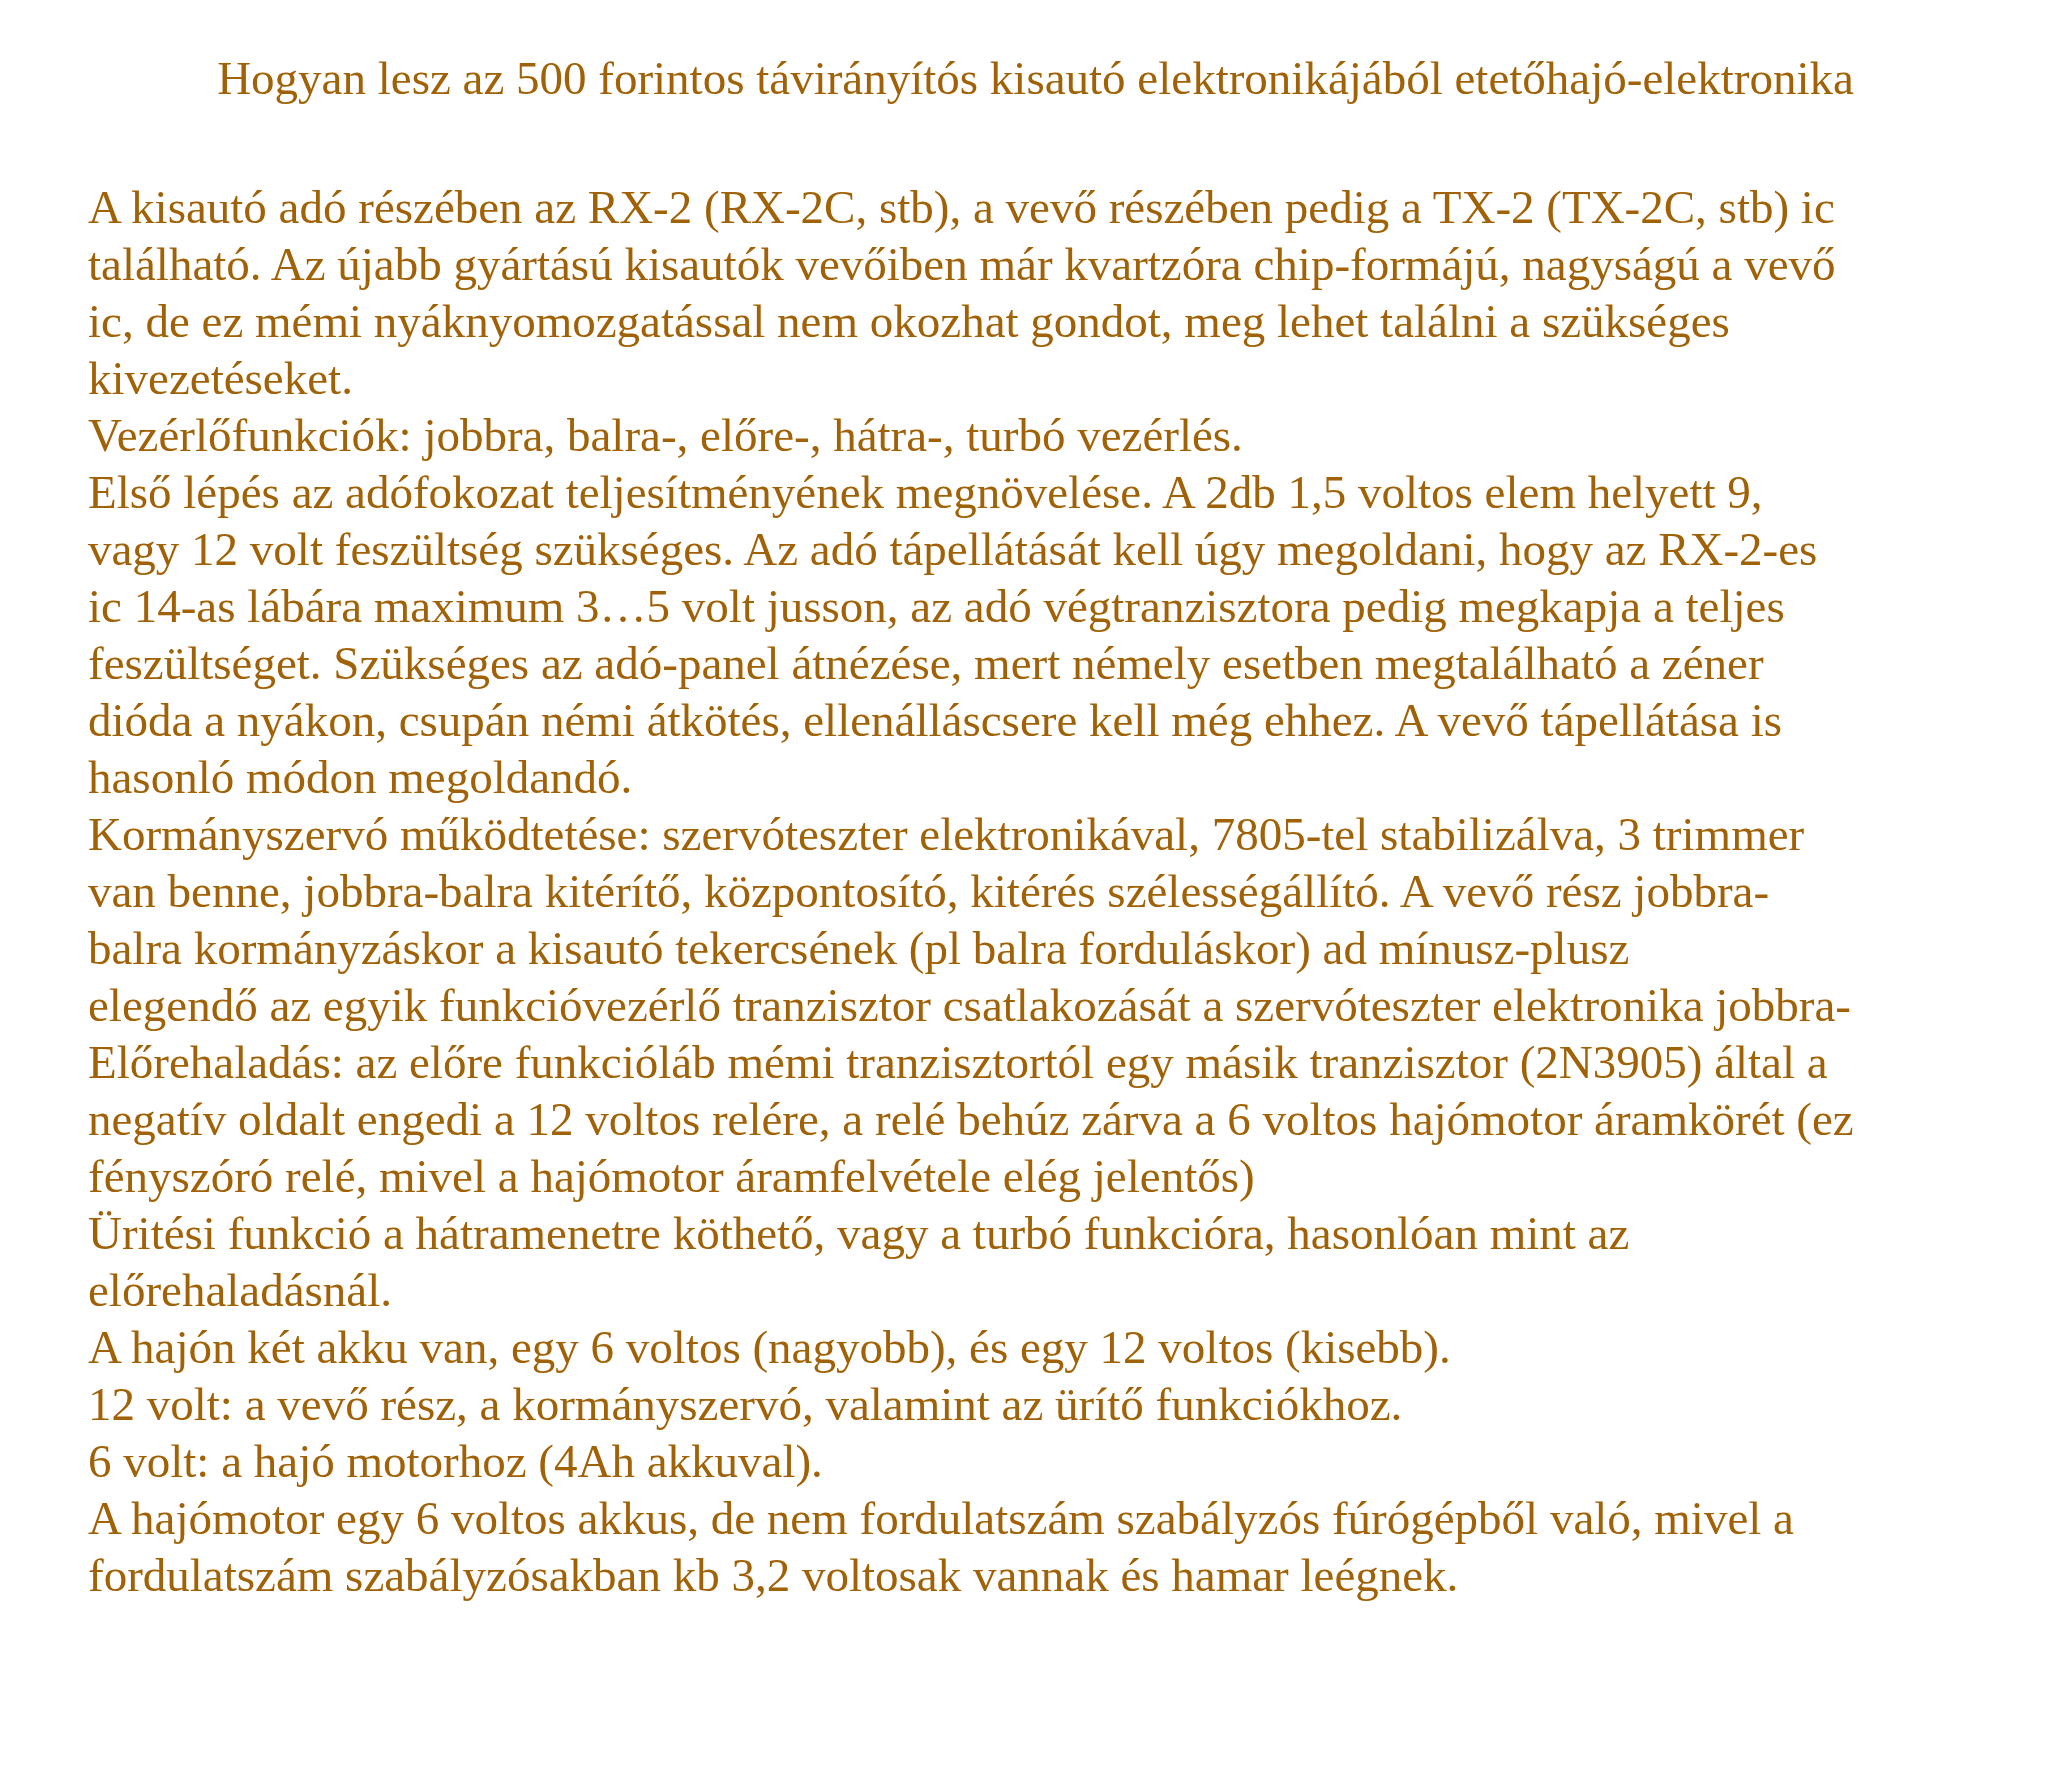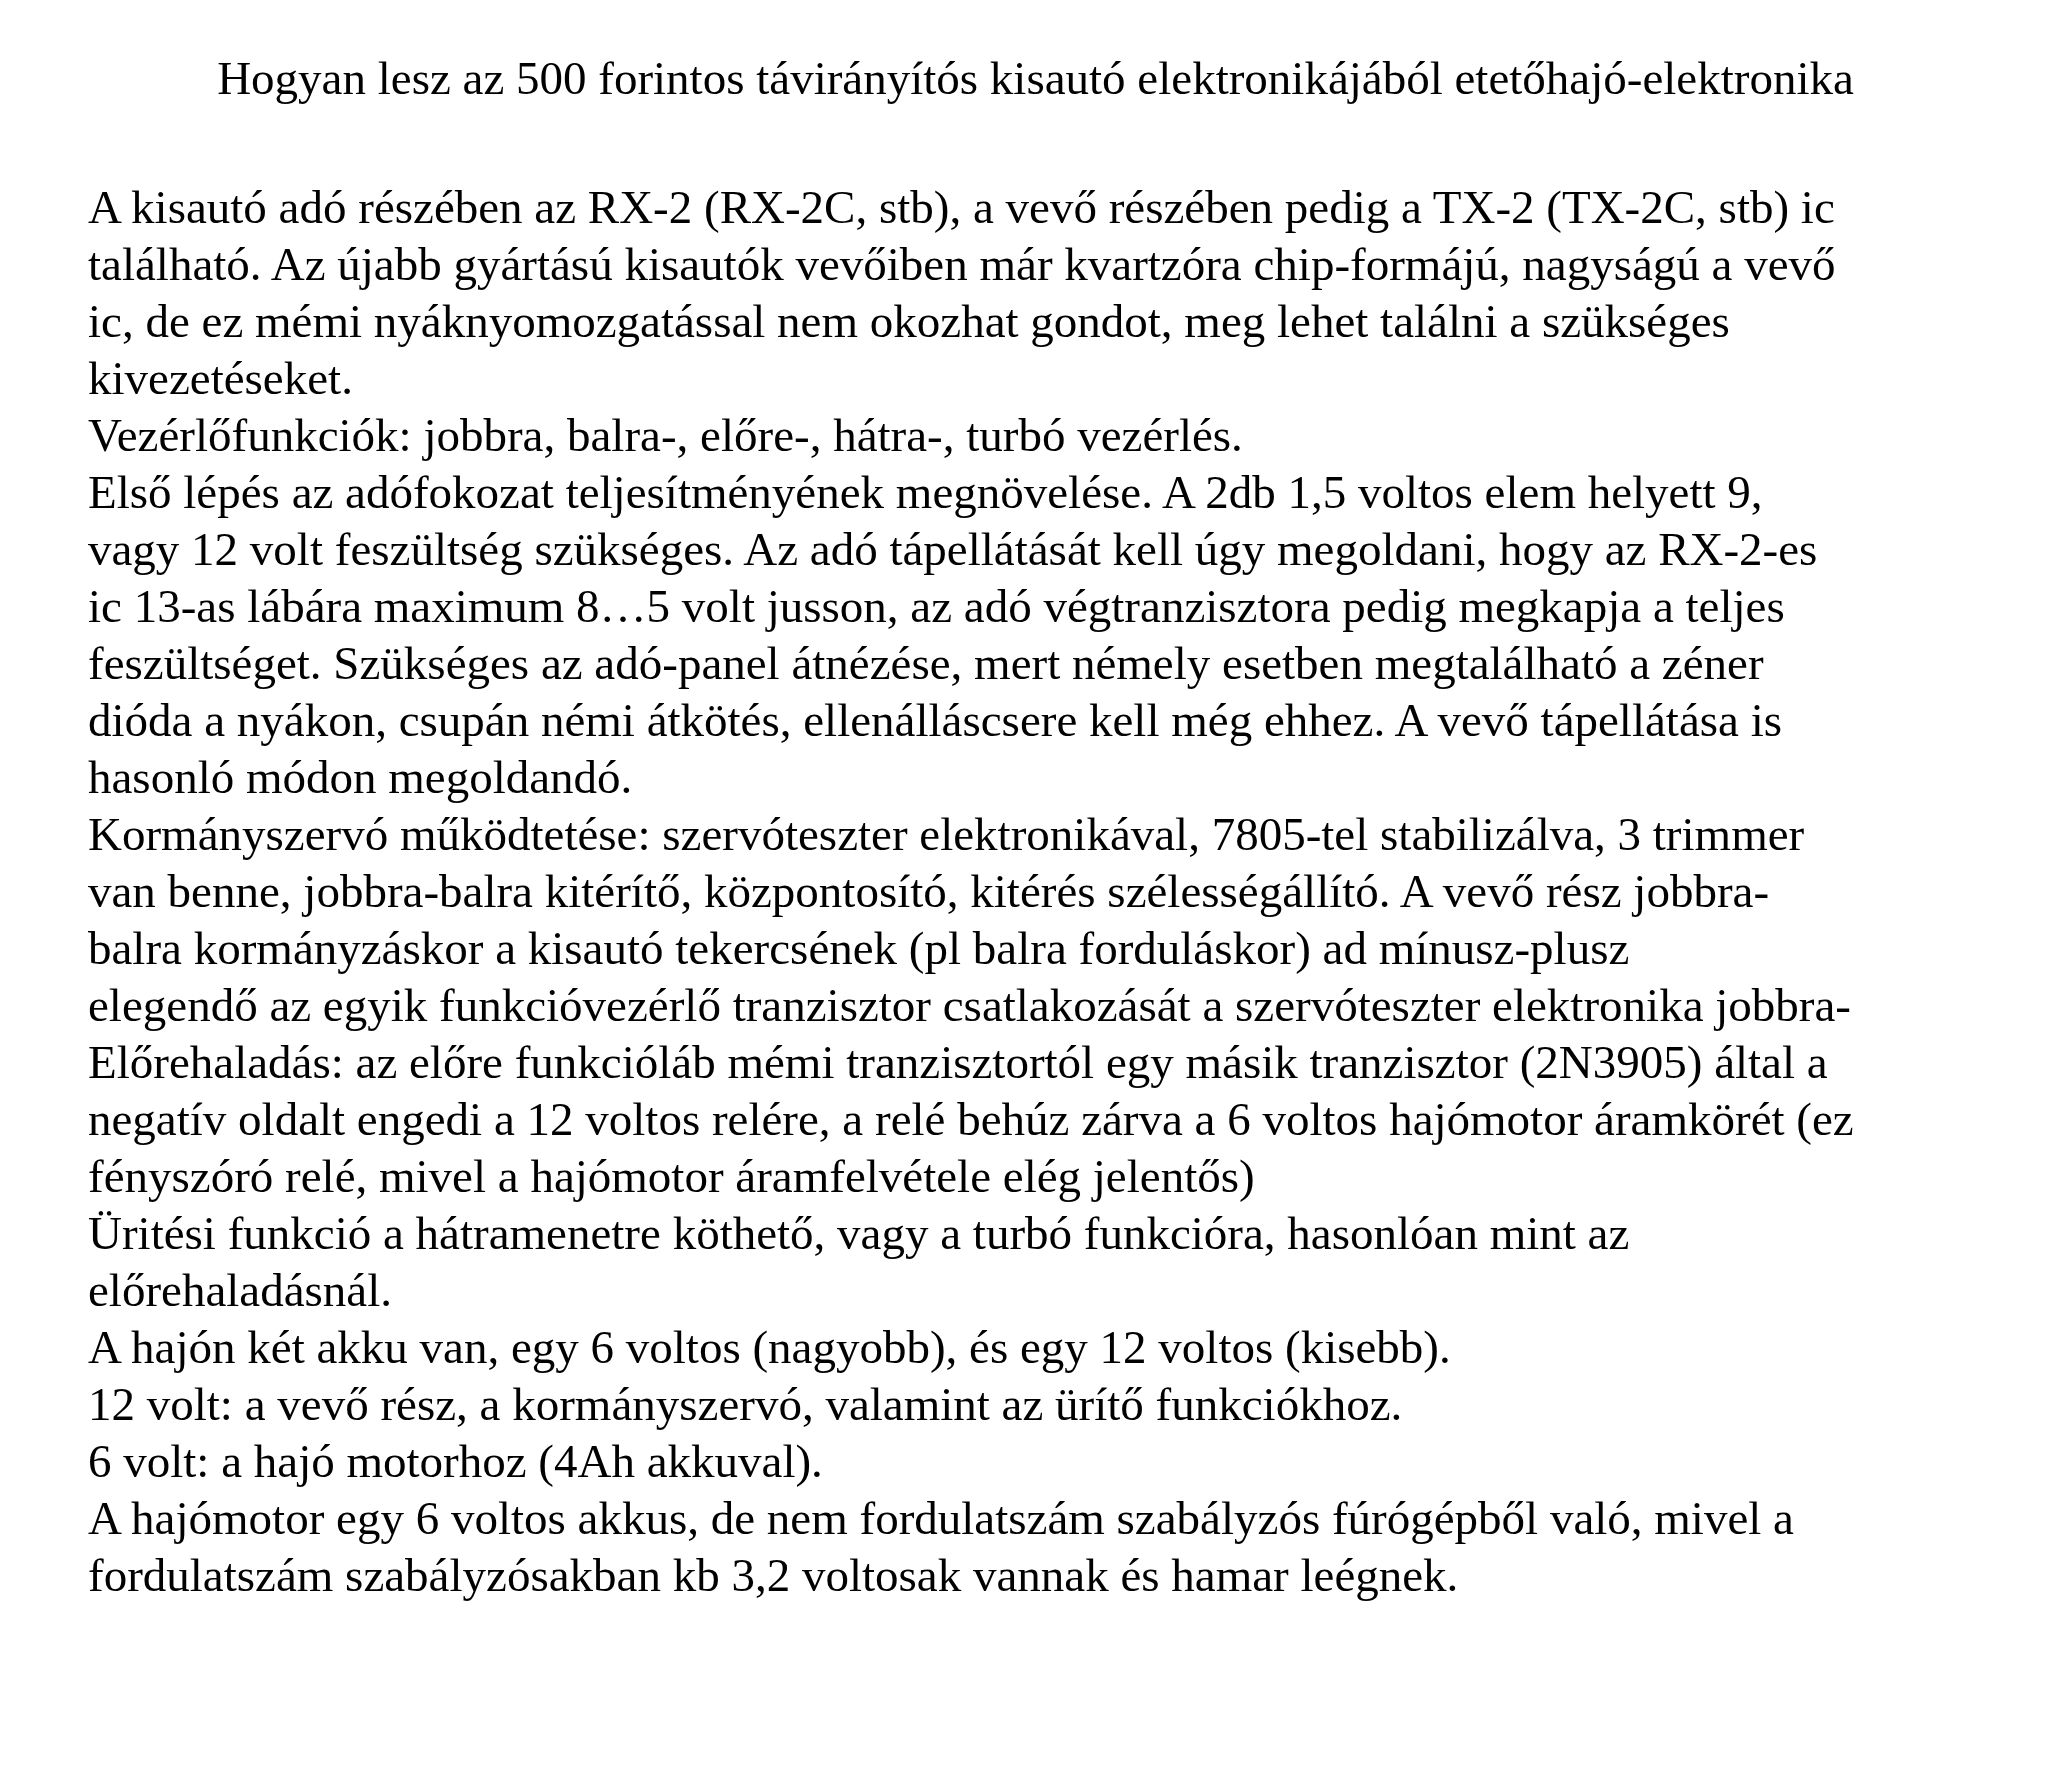--- a/index.html
+++ b/index.html
@@ -5,21 +5,21 @@
   html, body {
     margin: 0;
     padding: 0;
     background: #ffffff;
   }
   .page {
     position: relative;
     width: 2071px;
     height: 1789px;
     background: #ffffff;
-    color: #000000;
+    color: #a16207;
     font-family: "Liberation Serif", "DejaVu Serif", serif;
     overflow: hidden;
   }
   .doc-title {
     margin: 0;
     padding-top: 50px;
     font-size: 47px;
     font-weight: 400;
     line-height: 57px;
     text-align: center;
@@ -43,21 +43,21 @@
 <div class="page">
   <h1 class="doc-title">Hogyan lesz az 500 forintos távirányítós kisautó elektronikájából etetőhajó-elektronika</h1>
   <div class="doc-body">
     <div class="line">A kisautó adó részében az RX-2 (RX-2C, stb), a vevő részében pedig a TX-2 (TX-2C, stb) ic</div>
     <div class="line">található. Az újabb gyártású kisautók vevőiben már kvartzóra chip-formájú, nagyságú a vevő</div>
     <div class="line">ic, de ez mémi nyáknyomozgatással nem okozhat gondot, meg lehet találni a szükséges</div>
     <div class="line">kivezetéseket.</div>
     <div class="line">Vezérlőfunkciók: jobbra, balra-, előre-, hátra-, turbó vezérlés.</div>
     <div class="line">Első lépés az adófokozat teljesítményének megnövelése. A 2db 1,5 voltos elem helyett 9,</div>
     <div class="line">vagy 12 volt feszültség szükséges. Az adó tápellátását kell úgy megoldani, hogy az RX-2-es</div>
-    <div class="line">ic 13-as lábára maximum 8…5 volt jusson, az adó végtranzisztora pedig megkapja a teljes</div>
+    <div class="line">ic 14-as lábára maximum 3…5 volt jusson, az adó végtranzisztora pedig megkapja a teljes</div>
     <div class="line">feszültséget. Szükséges az adó-panel átnézése, mert némely esetben megtalálható a zéner</div>
     <div class="line">dióda a nyákon, csupán némi átkötés, ellenálláscsere kell még ehhez. A vevő tápellátása is</div>
     <div class="line">hasonló módon megoldandó.</div>
     <div class="line">Kormányszervó működtetése: szervóteszter elektronikával, 7805-tel stabilizálva, 3 trimmer</div>
     <div class="line">van benne, jobbra-balra kitérítő, központosító, kitérés szélességállító. A vevő rész jobbra-</div>
     <div class="line">balra kormányzáskor a kisautó tekercsének (pl balra forduláskor) ad mínusz-plusz</div>
     <div class="line">elegendő az egyik funkcióvezérlő tranzisztor csatlakozását a szervóteszter elektronika jobbra-</div>
     <div class="line">Előrehaladás: az előre funkcióláb mémi tranzisztortól egy másik tranzisztor (2N3905) által a</div>
     <div class="line">negatív oldalt engedi a 12 voltos relére, a relé behúz zárva a 6 voltos hajómotor áramkörét (ez</div>
     <div class="line">fényszóró relé, mivel a hajómotor áramfelvétele elég jelentős)</div>

